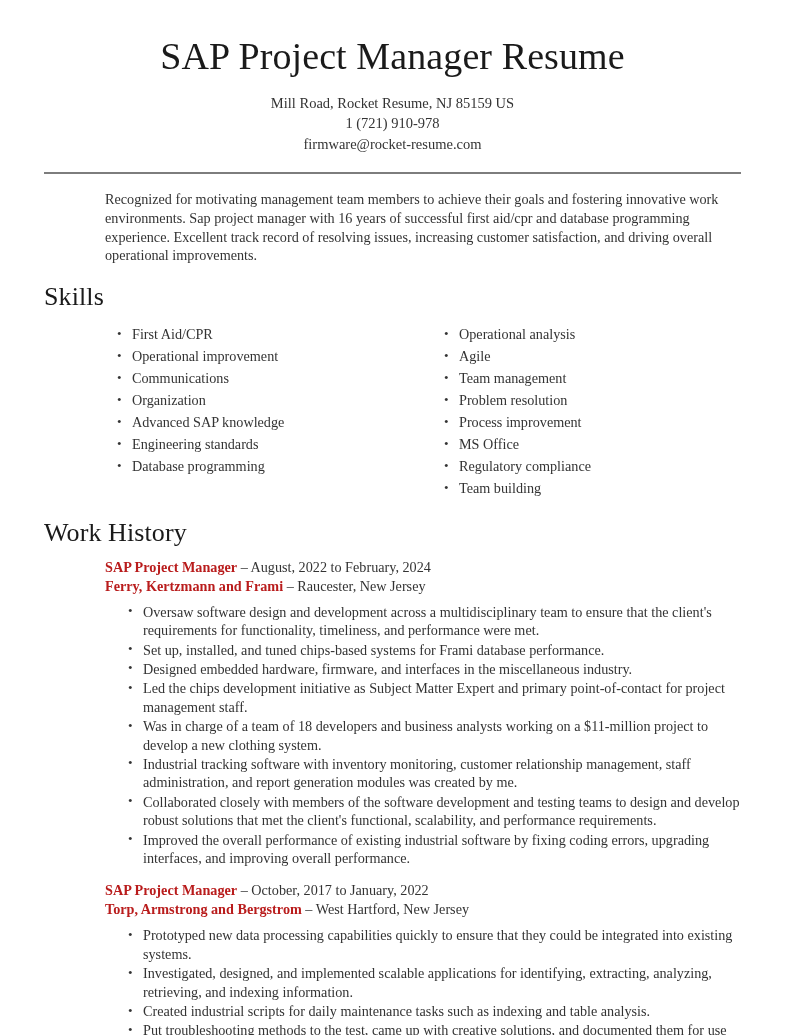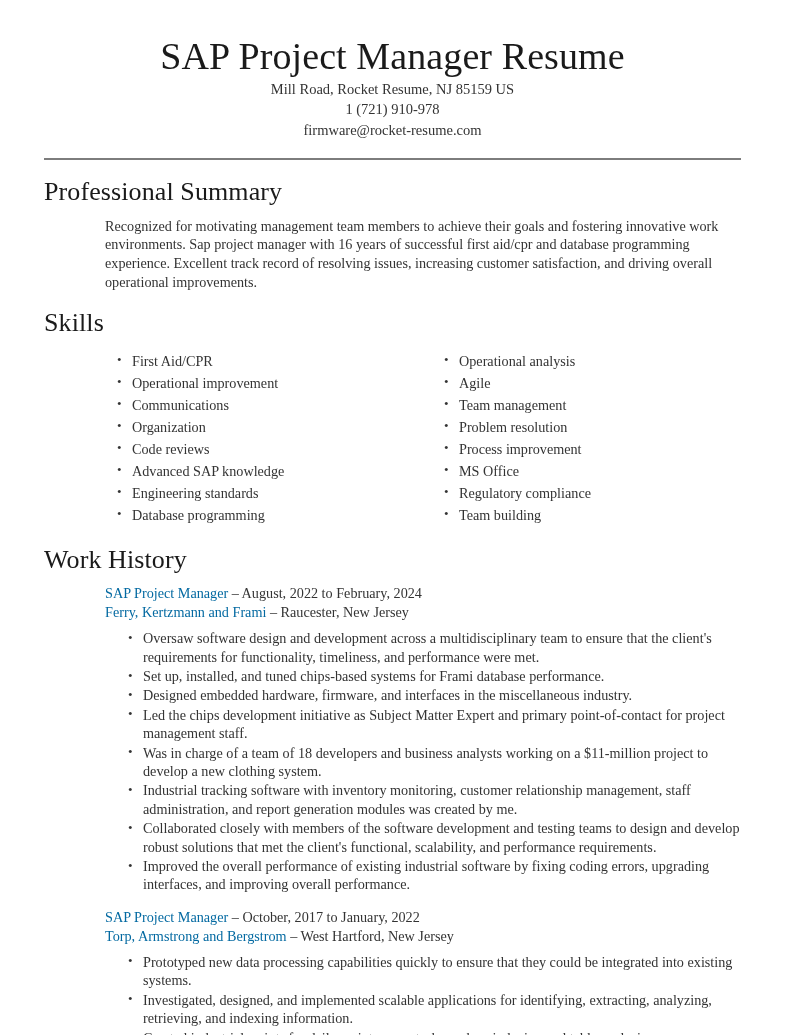--- a/index.html
+++ b/index.html
@@ -33,20 +33,21 @@
   .doc-title {
     font-family: "Liberation Serif", "DejaVu Serif", serif;
     font-size: 38px;
     font-weight: 400;
     line-height: 1.18;
     color: #1a1a1a;
     letter-spacing: 0.1px;
     margin: 0;
   }
   .contact-block {
+    margin-top: 14px;
     font-size: 14.5px;
     line-height: 20.5px;
     color: #333333;
   }
   .contact-line {
     display: block;
   }
 
   .header-rule {
     margin-top: 18px;
@@ -128,22 +129,22 @@
   }
   .job:last-child {
     margin-bottom: 0;
   }
   .job-line {
     font-size: 14.2px;
     line-height: 19px;
     color: #333333;
   }
   .job-line .strong {
-    font-weight: 400;
-    color: #0369a1;
+    font-weight: 700;
+    color: #b91c1c;
   }
   .job-line .sep {
     font-weight: 400;
   }
   ul.job-bullets {
     list-style: none;
     margin: 7px 0 0 0;
     padding: 0 0 0 23px;
   }
   ul.job-bullets > li {
@@ -175,36 +176,34 @@
     <div class="contact-block">
       <span class="contact-line">Mill Road, Rocket Resume, NJ 85159 US</span>
       <span class="contact-line">1 (721) 910-978</span>
       <span class="contact-line">firmware@rocket-resume.com</span>
     </div>
   </div>
 
   <div class="header-rule"></div>
 
   <div class="section">
-    <h2 class="section-heading">Professional Summary</h2>
     <div class="section-body">
       <p class="summary-text">Recognized for motivating management team members to achieve their goals and fostering innovative work environments. Sap project manager with 16 years of successful first aid/cpr and database programming experience. Excellent track record of resolving issues, increasing customer satisfaction, and driving overall operational improvements.</p>
     </div>
   </div>
 
   <div class="section">
     <h2 class="section-heading">Skills</h2>
     <div class="skills-columns">
       <div class="skills-col left">
         <ul class="bullets">
           <li>First Aid/CPR</li>
           <li>Operational improvement</li>
           <li>Communications</li>
           <li>Organization</li>
-          <li>Code reviews</li>
           <li>Advanced SAP knowledge</li>
           <li>Engineering standards</li>
           <li>Database programming</li>
         </ul>
       </div>
       <div class="skills-col right">
         <ul class="bullets">
           <li>Operational analysis</li>
           <li>Agile</li>
           <li>Team management</li>

